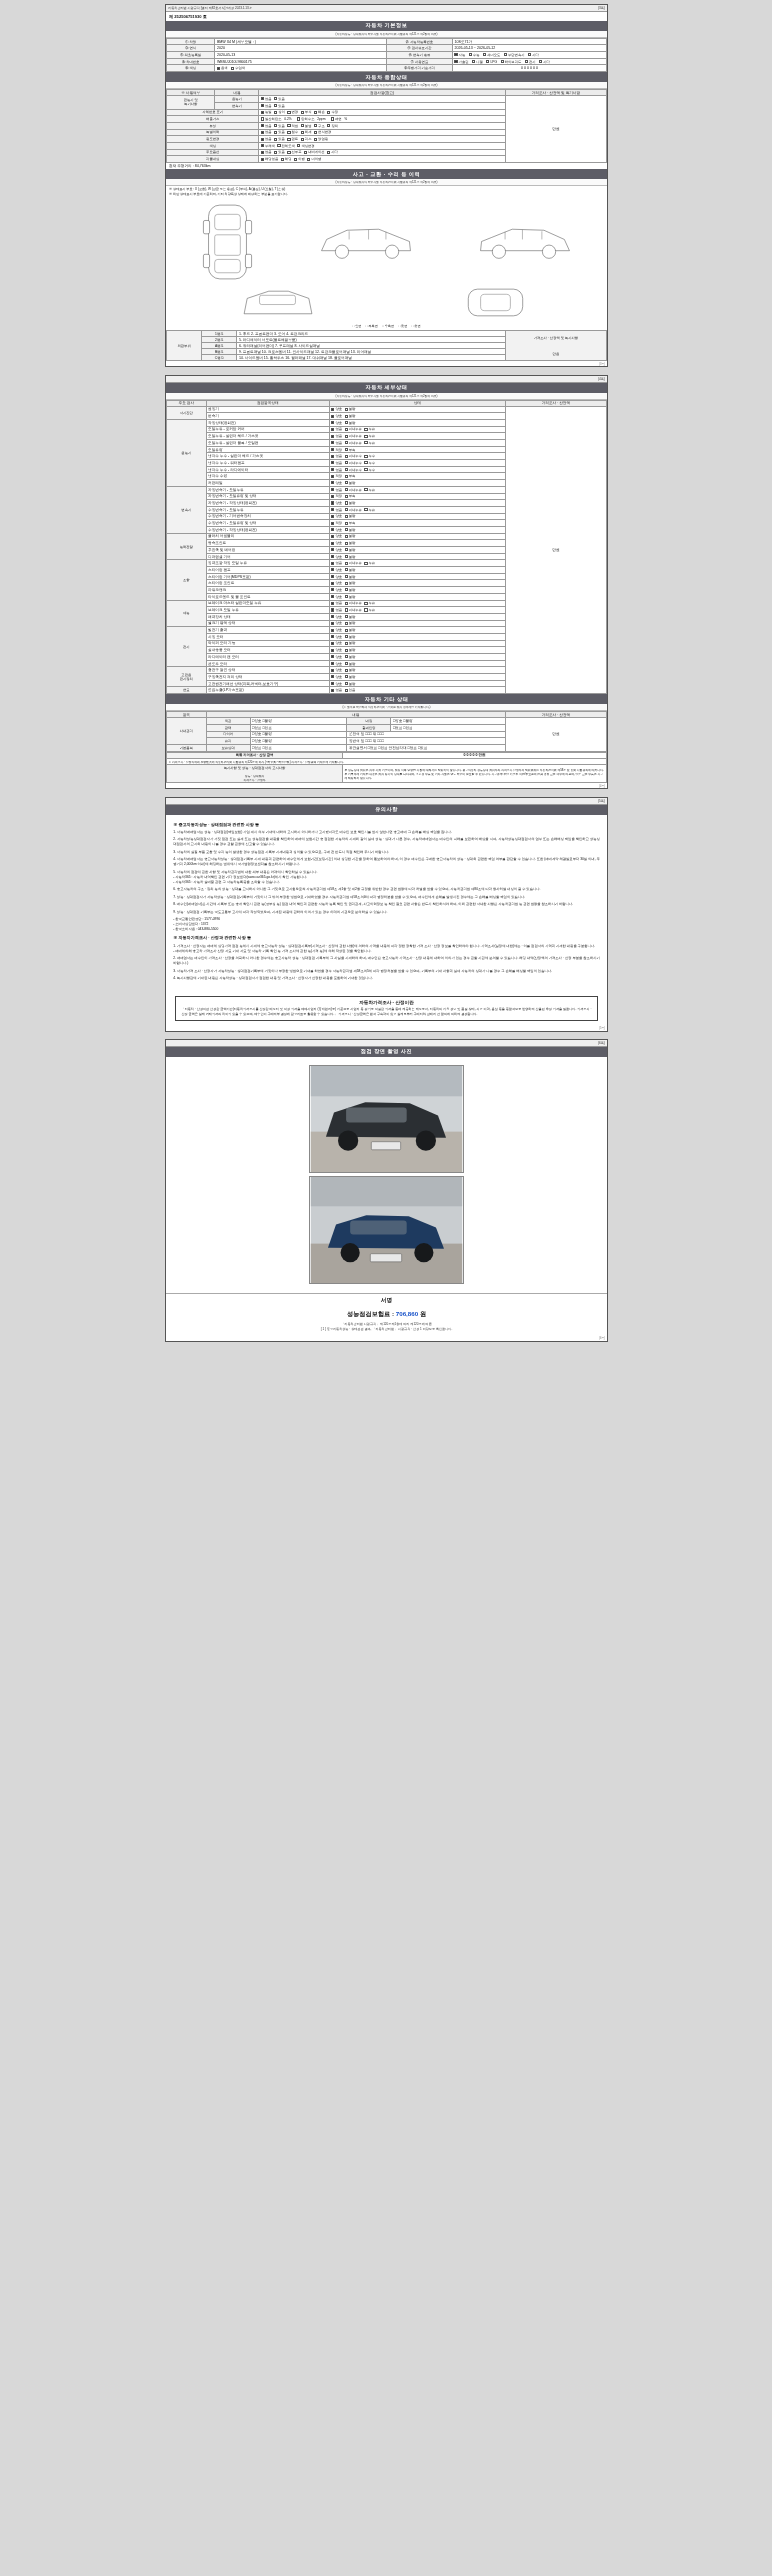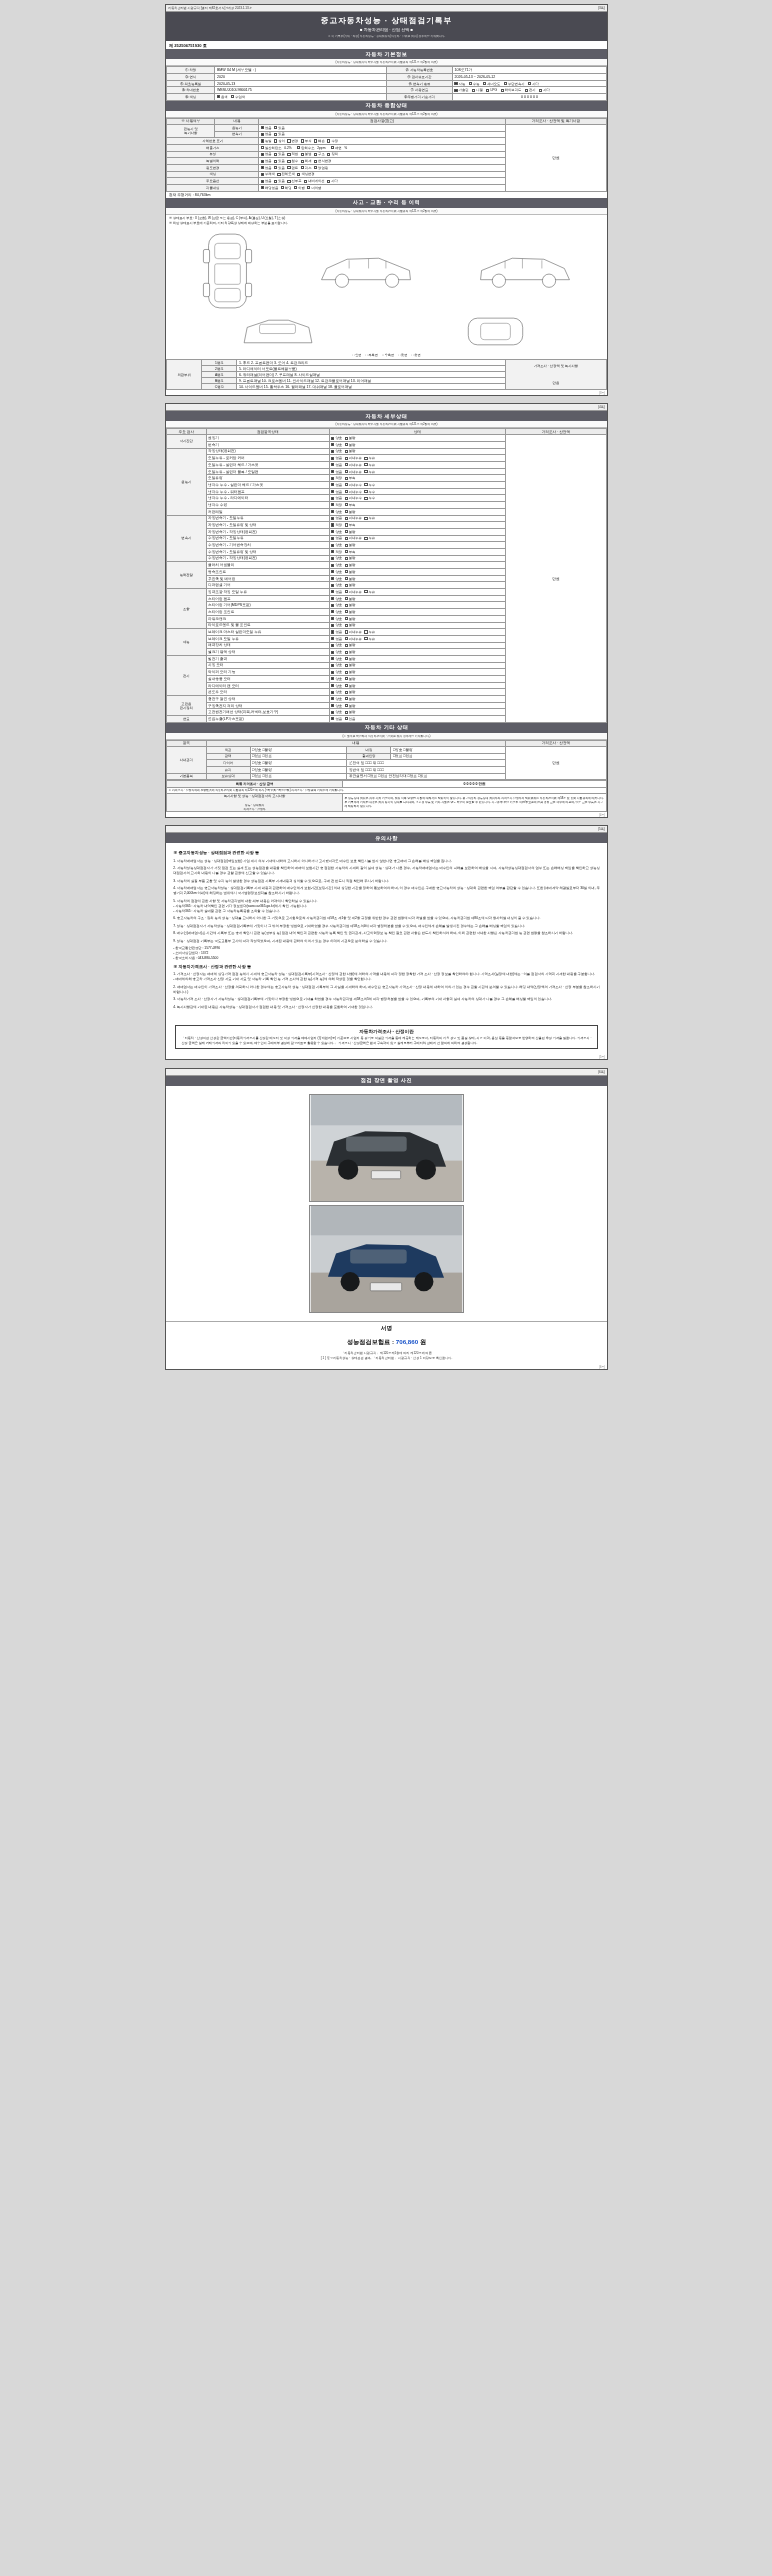--- a/index.html
+++ b/index.html
@@ -62,25 +62,20 @@
 <body>
 
 <div class="page">
 
   <div class="sheet">
     <div class="sheet-topbar">
       <span>자동차관리법 시행규칙 [별지 제82호서식] &lt;개정 2023.1.13.&gt;</span>
       <span>(3쪽)</span>
     </div>
 
-    <div class="hdr-banner">
-      <div class="t1">중고자동차성능 · 상태점검기록부</div>
-      <div class="t2">■ 자동차관리법 · 산업 선택 ■</div>
-      <div class="t3">※ 이 기록부(기재 · 작성) 자동차성능 · 상태점검자(자동차 · 산업을 점검) 경우에만 기재합니다.</div>
-    </div>
 
     <div class="docno">
       <span>제</span>
       <span>252506751930</span>
       <span>호</span>
     </div>
 
     <div class="sec-title">자동차 기본정보</div>
     <div class="sec-sub">(자동차성능 · 상태점검자 확인사항 자동차관리법 시행규칙 제121조 제2항에 따름)</div>
     <table>

